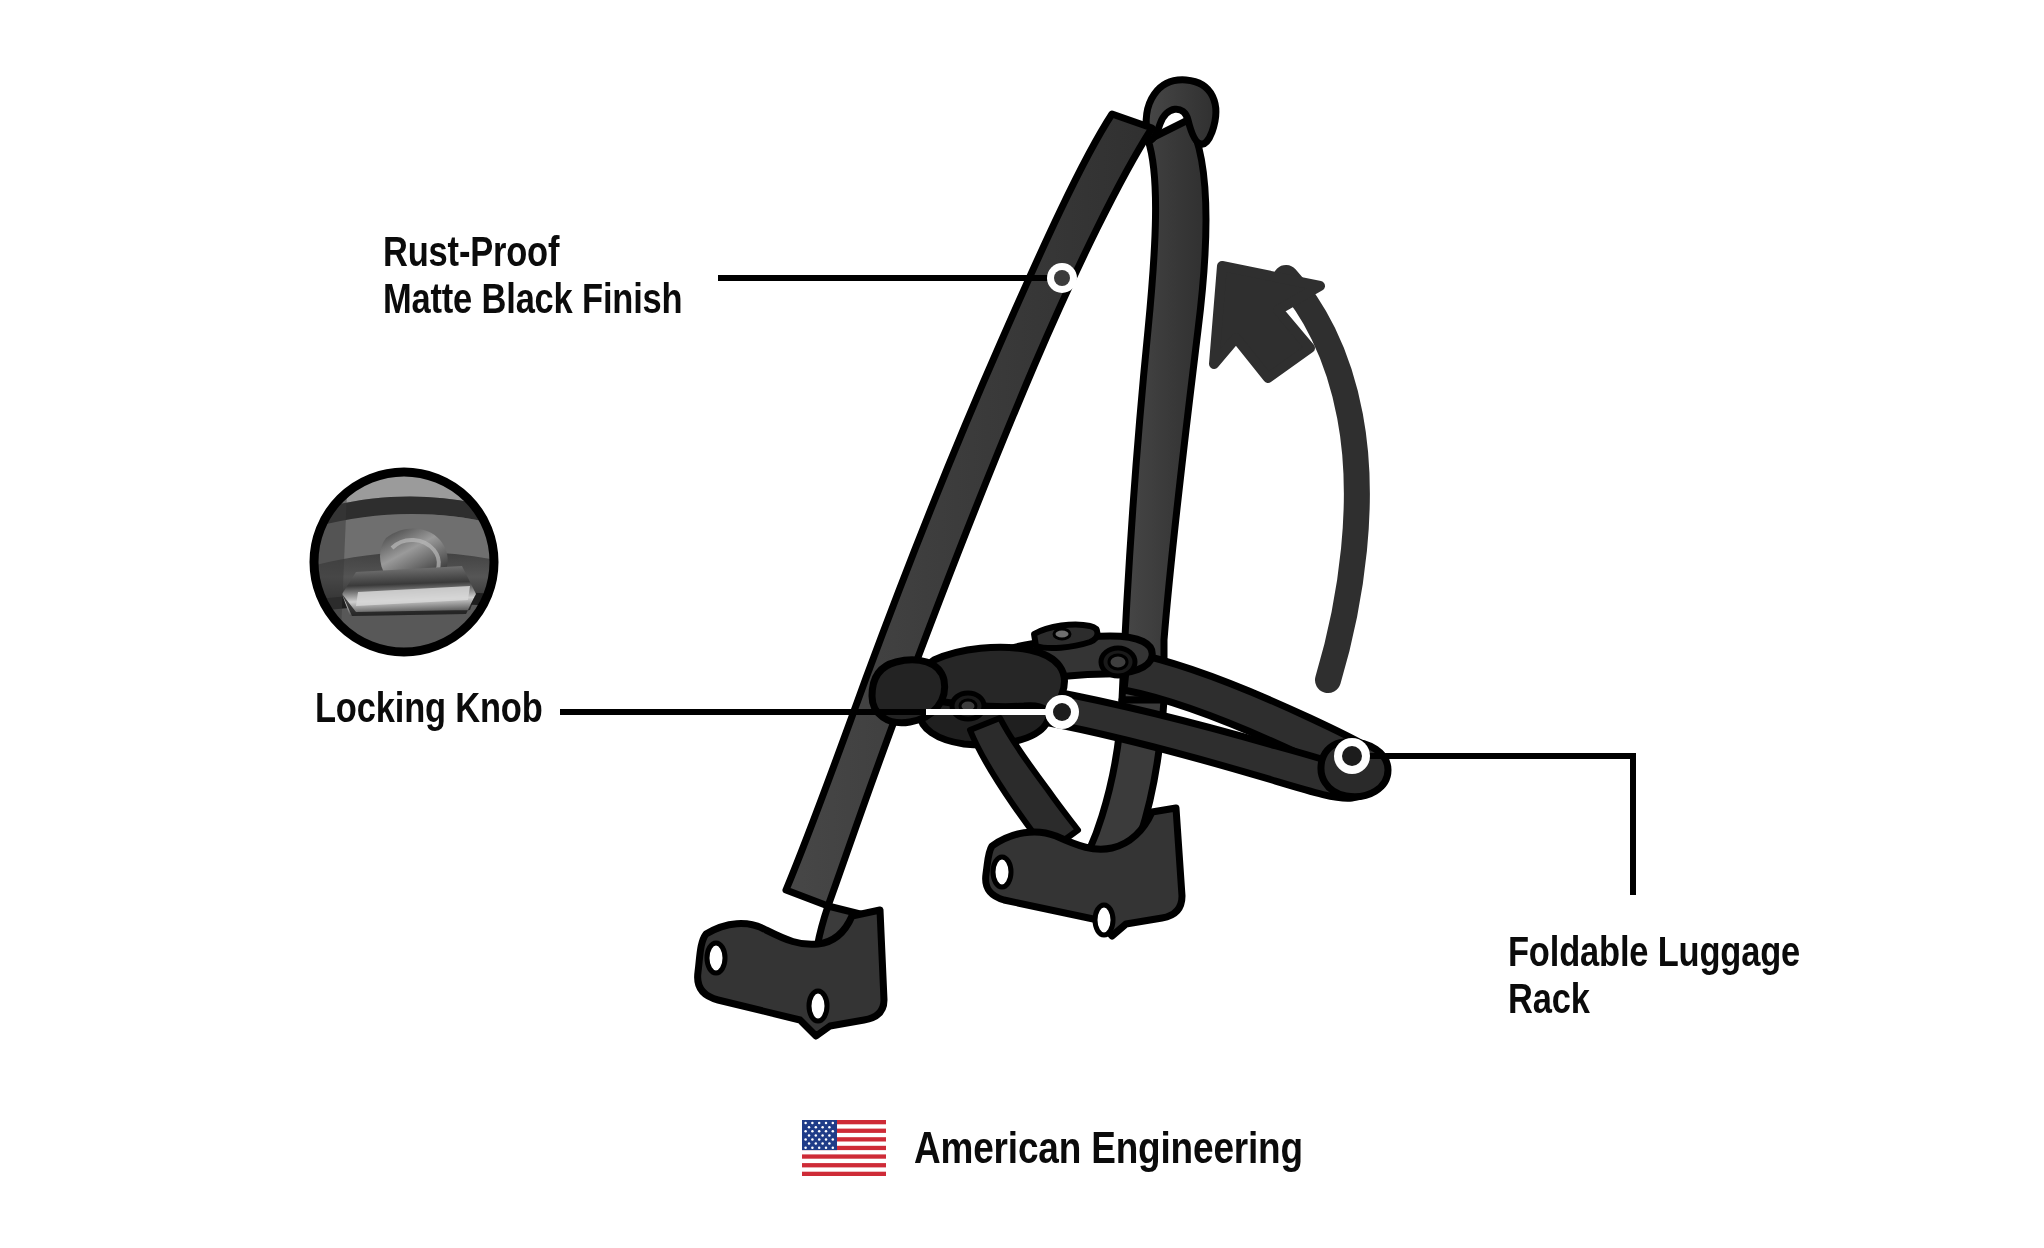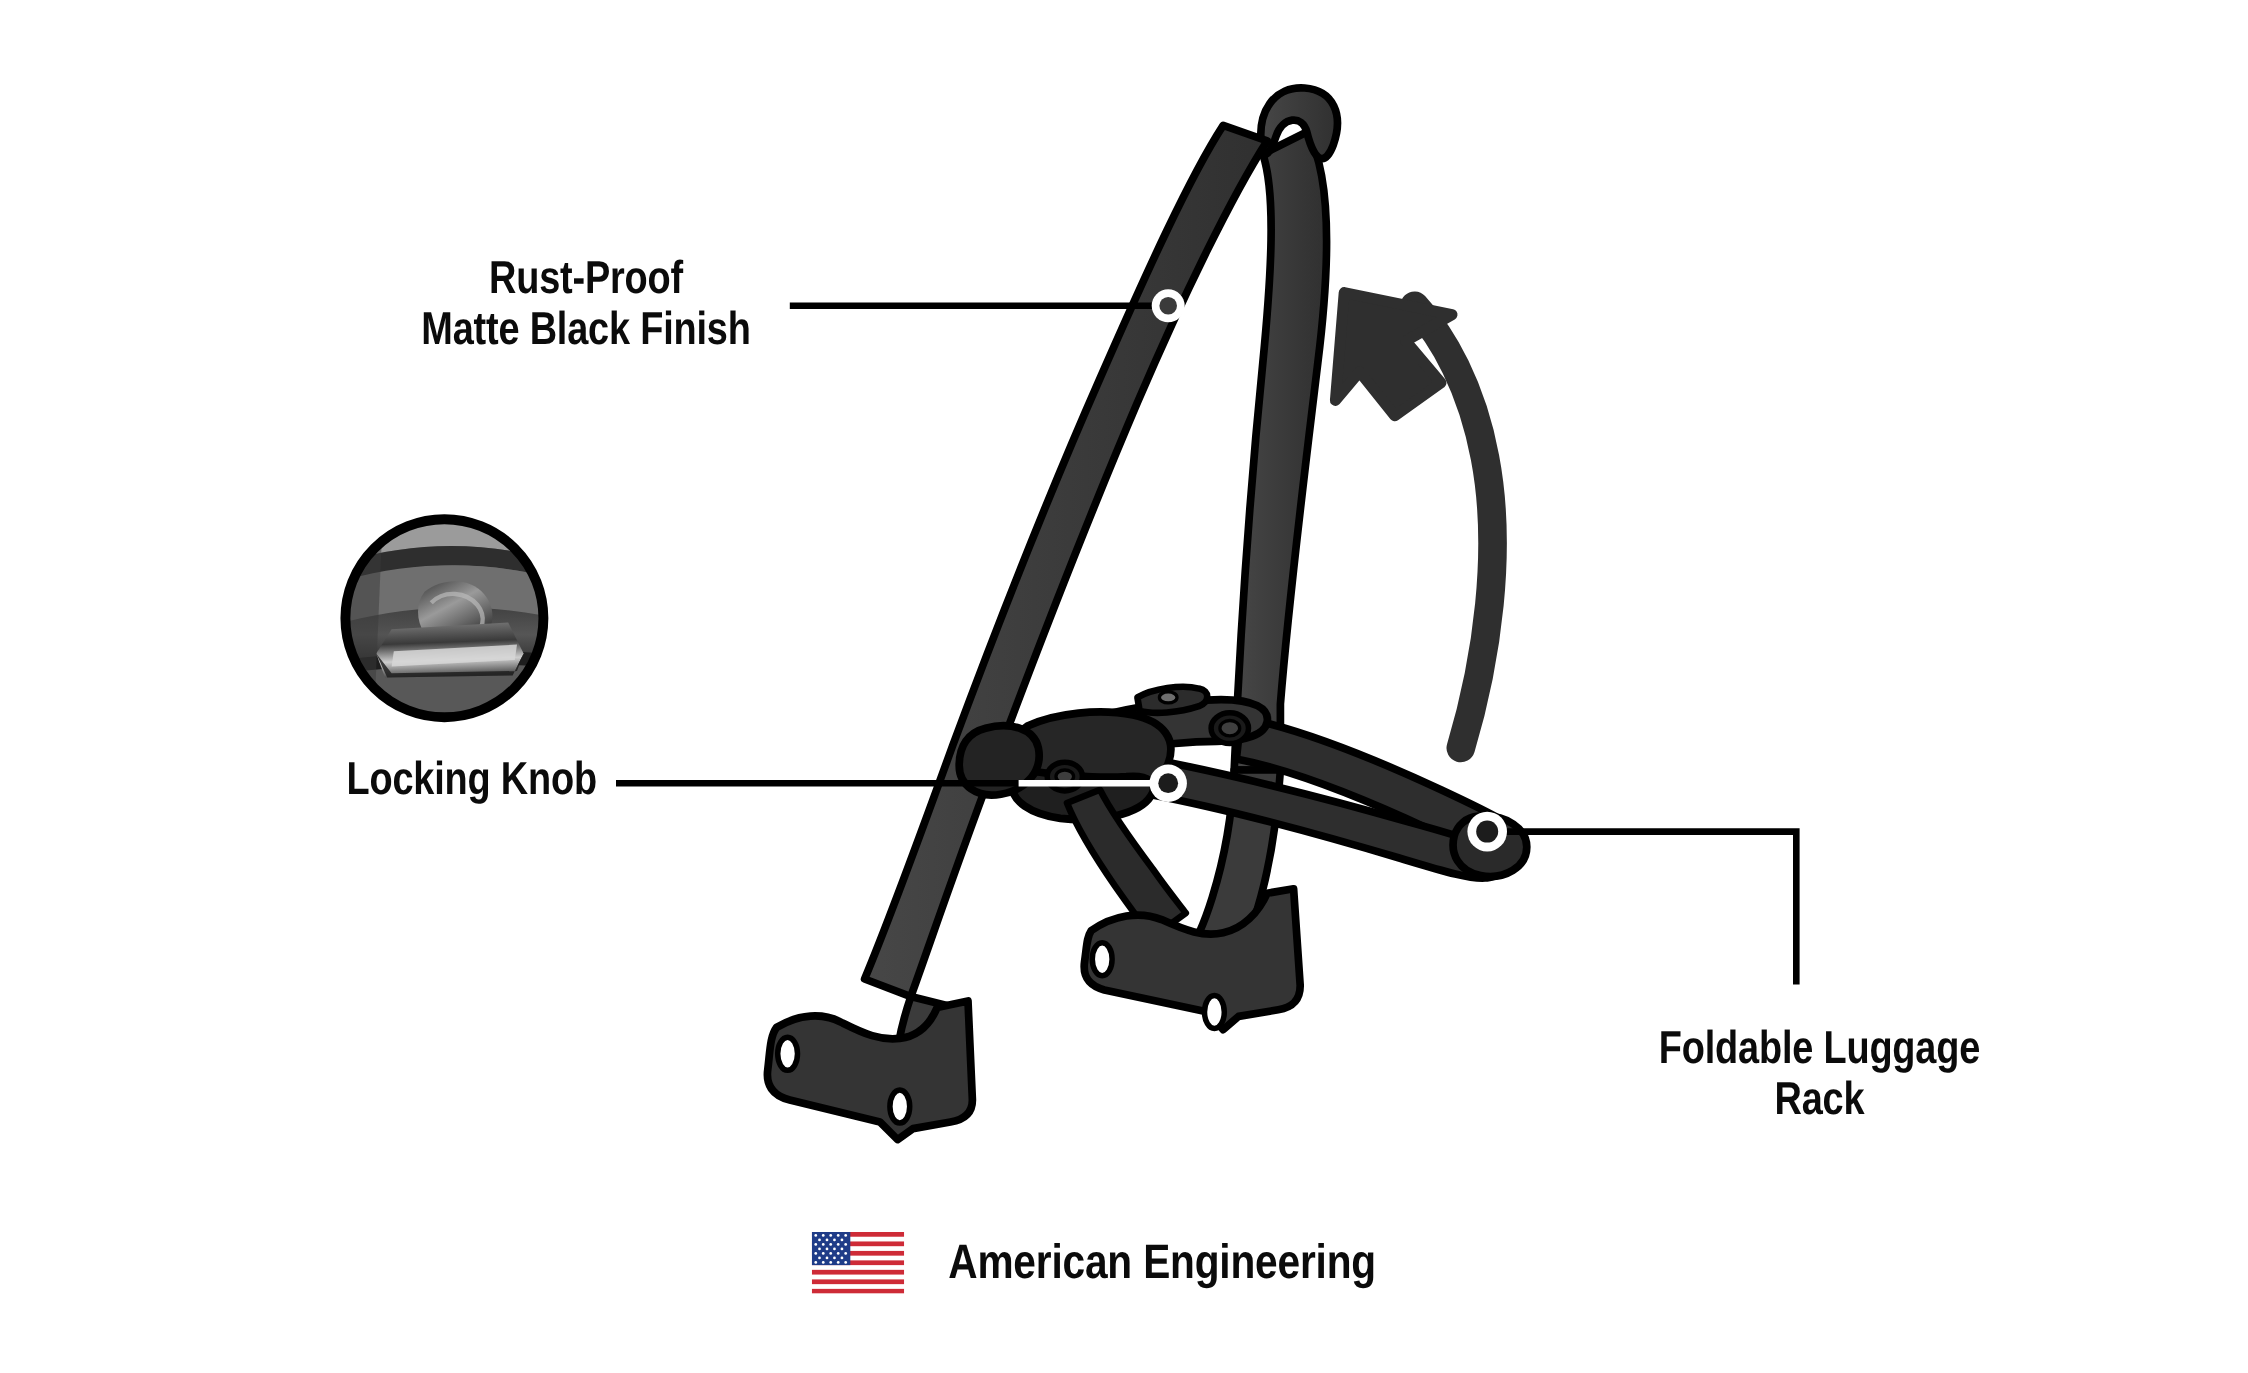--- a/index.html
+++ b/index.html
@@ -11,21 +11,20 @@
     width: 2044px; height: 1248px;
     font-family: "Liberation Sans", sans-serif;
     overflow: hidden;
     position: relative;
   }
   #stage {
     position: relative;
     width: 2044px;
     height: 924px;
     background: #ffffff;
-    text-align: center;
   }
   #art {
     position: absolute;
     left: 0; top: 0;
     width: 2044px;
     height: 1248px;
   }
   .callout-label {
     position: absolute;
     font-family: "Liberation Sans Narrow", "Liberation Sans", sans-serif;
@@ -47,25 +46,25 @@
     top: 684px;
     transform-origin: left top;
   }
   #label-foldable {
     left: 1508px;
     top: 928px;
     transform-origin: left top;
   }
   #footer-row {
     position: absolute;
-    left: 738px;
+    left: 802px;
     top: 1120px;
     display: flex;
     align-items: center;
-    gap: 40px;
+    gap: 28px;
   }
   #footer-text {
     font-family: "Liberation Sans Narrow", "Liberation Sans", sans-serif;
     font-weight: 700;
     font-size: 44px;
     color: #0b0b0b;
     letter-spacing: -0.2px;
     transform: scaleX(0.84);
     transform-origin: left center;
     white-space: nowrap;

